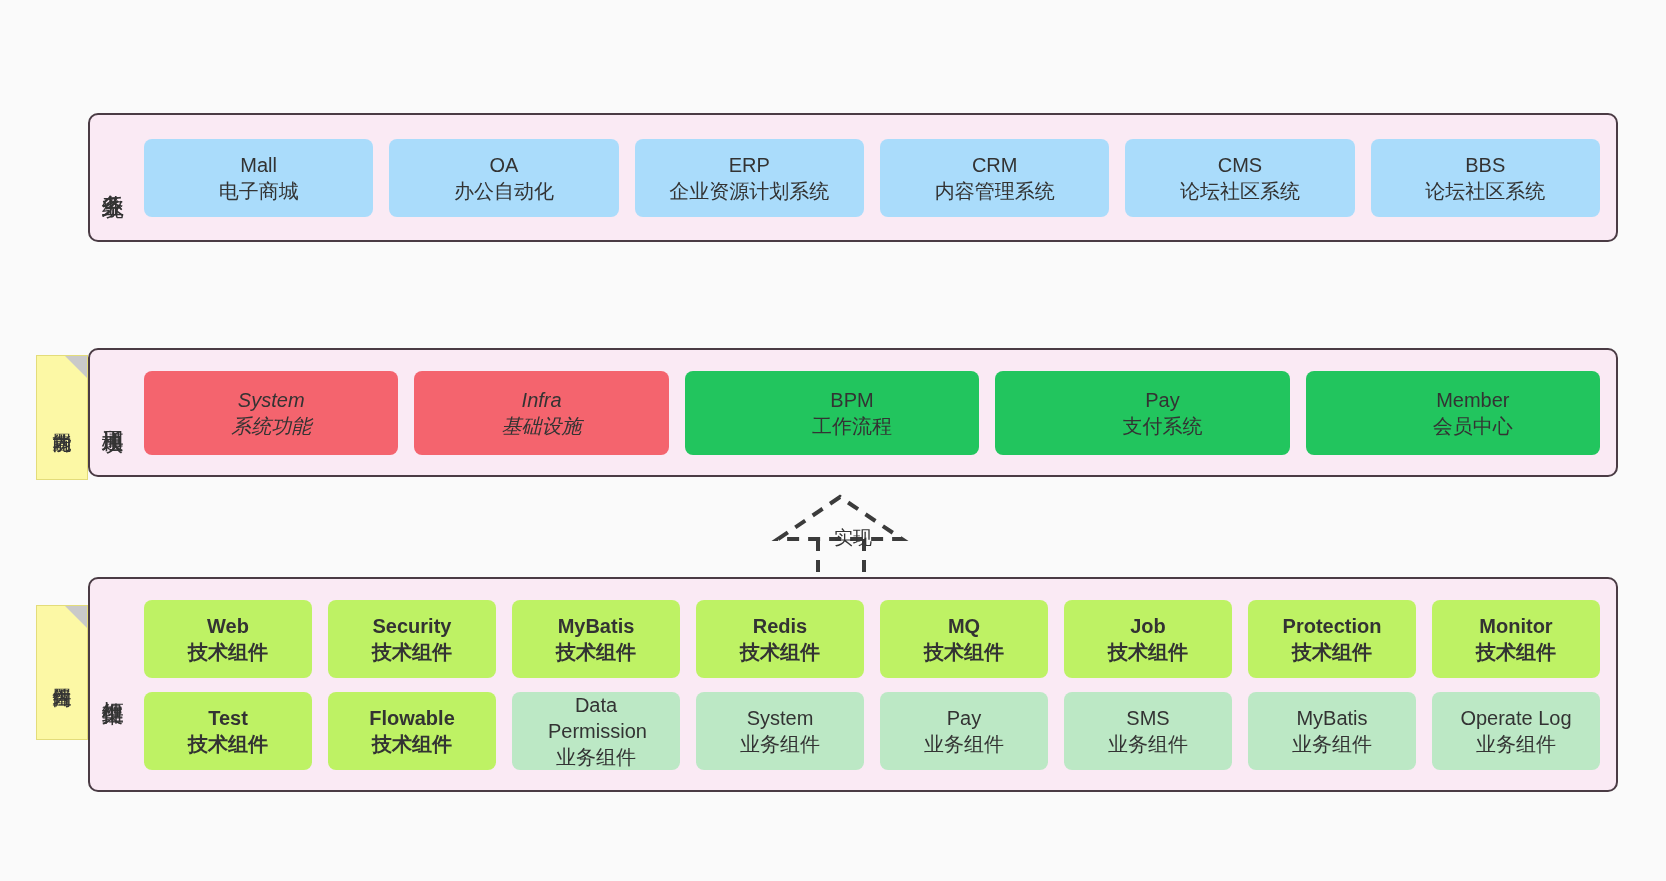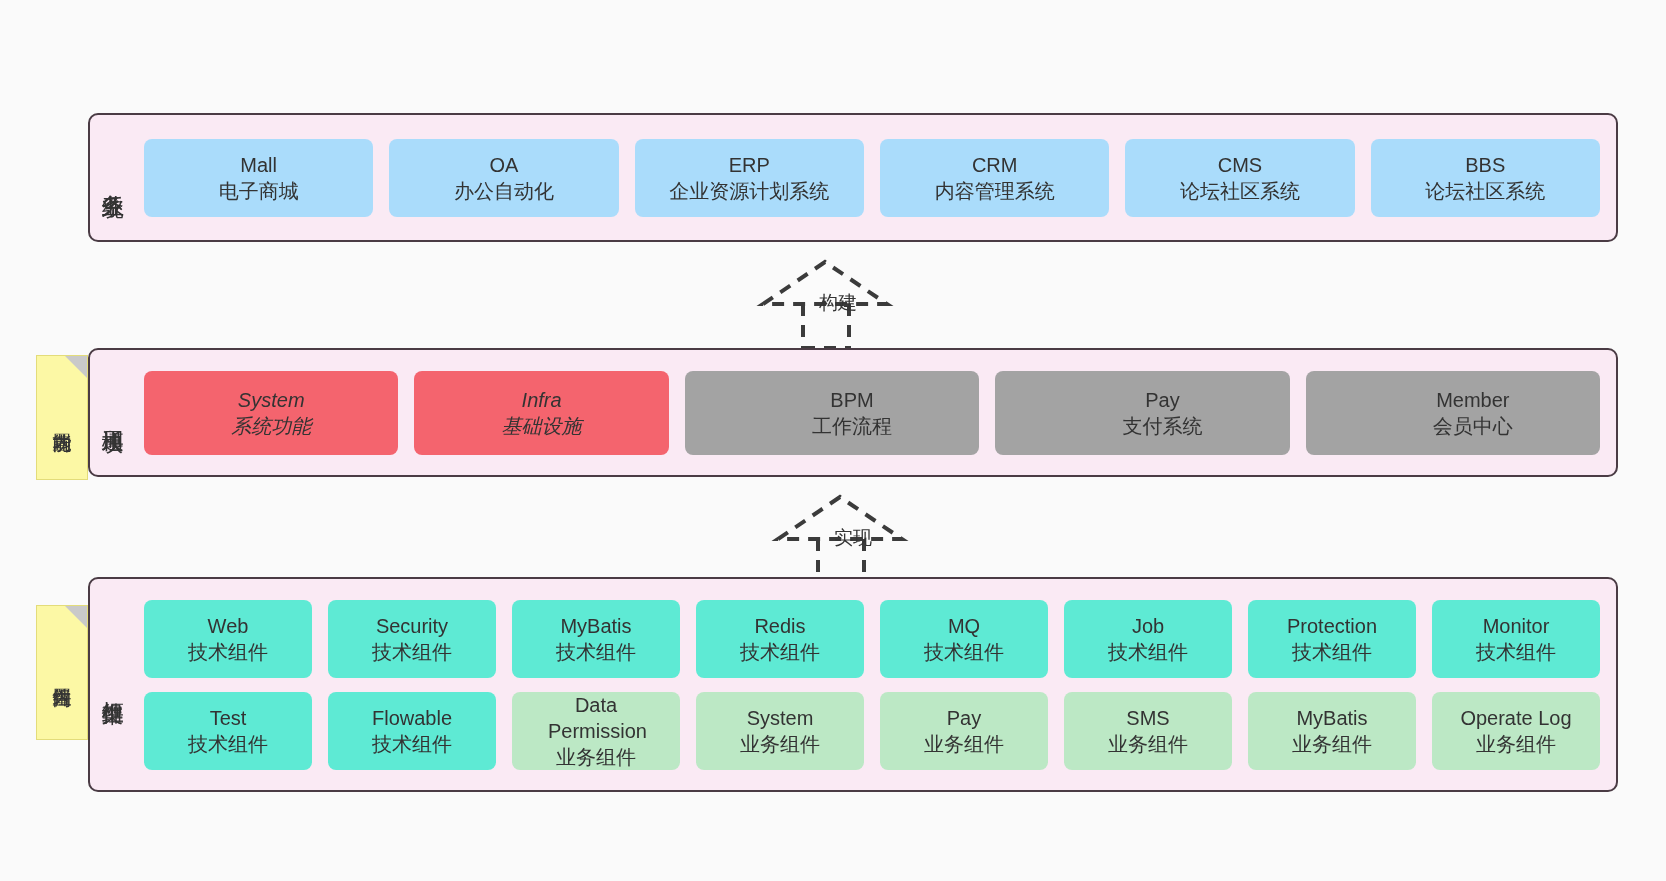--- a/index.html
+++ b/index.html
@@ -76,22 +76,22 @@
     color: #333333;
   }
   .node .t1 { font-size: 20px; }
   .node .t2 { font-size: 20px; }
 
   .h-78 { height: 78px; }
   .h-84 { height: 84px; }
 
   .c-blue   { background: #aadcfb; }
   .c-red    { background: #f4646e; font-style: italic; }
-  .c-pink   { background: #a3a3a3; padding-left: 44px; }
-  .c-green  { background: #5eead4; }
+  .c-pink   { background: #22c55e; padding-left: 44px; }
+  .c-green  { background: #bef264; font-weight: bold; }
   .c-lgreen { background: #bce8c5; }
 
   
   .sticky {
     position: absolute;
     box-sizing: border-box;
     background: #fcf8a5;
     border: 1px solid #e3dc7a;
     display: flex;
     align-items: center;
@@ -157,30 +157,20 @@
           <span class="t2">论坛社区系统</span>
         </div>
         <div class="node c-blue h-78">
           <span class="t1">BBS</span>
           <span class="t2">论坛社区系统</span>
         </div>
       </div>
     </div>
   </div>
 
-  <div class="arrow" style="left:755px; top:258px; width:150px; height:92px;">
-    <svg width="150" height="92" viewBox="0 0 150 92" fill="none">
-
-      <path d="M 70 4 L 8 46 L 132 46 Z" stroke="#3b3b3b" stroke-width="4" fill="#fbfbfb" stroke-dasharray="12 9" stroke-linecap="butt" stroke-linejoin="miter"></path>
-
-      <path d="M 48 46 L 48 92 M 94 46 L 94 92" stroke="#3b3b3b" stroke-width="4" stroke-dasharray="12 9"></path>
-      <path d="M 48 90 L 94 90" stroke="#3b3b3b" stroke-width="4" stroke-dasharray="12 9"></path>
-    </svg>
-    <span class="arrow-label" style="left:64px; top:32px;">构建</span>
-  </div>
 
   <div class="sticky" style="left:36px; top:355px; width:52px; height:125px;">
     <span class="fold"></span>
     <span>内置功能</span>
   </div>
 
   <div class="layer" style="left:88px; top:348px; width:1530px; height:129px;">
     <div class="layer-label">通用模块</div>
     <div class="layer-body">
       <div class="row">

